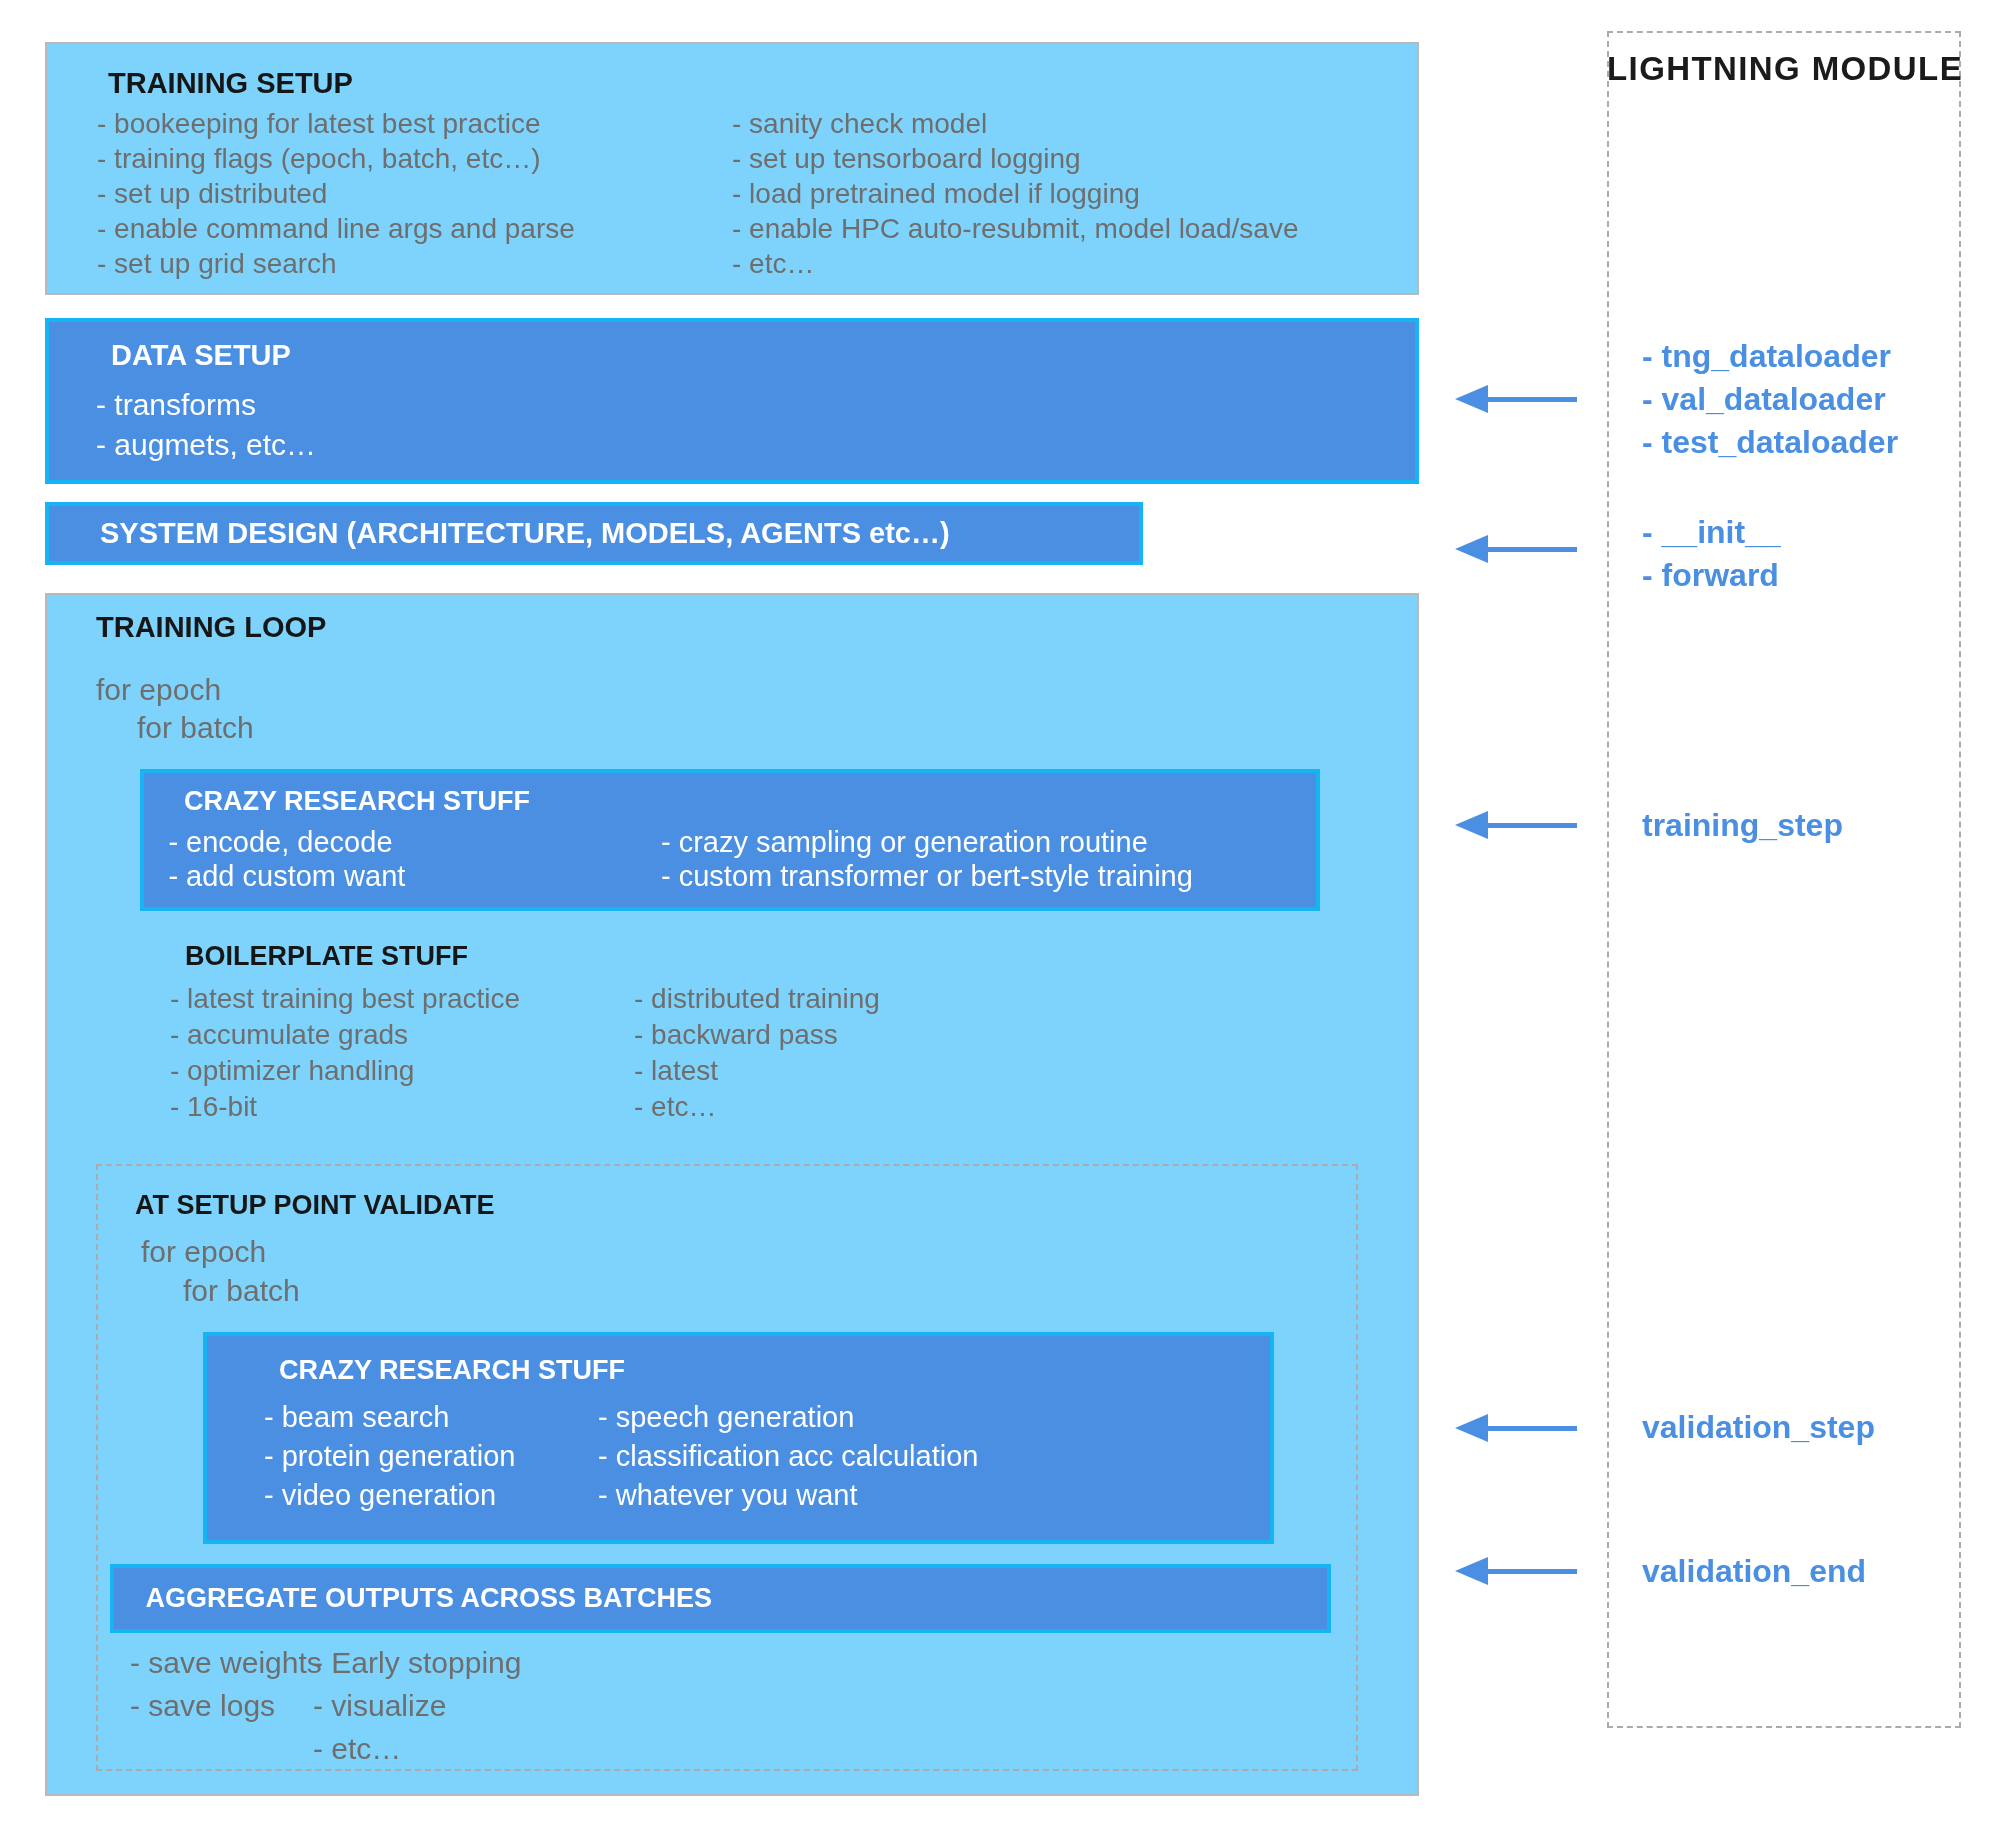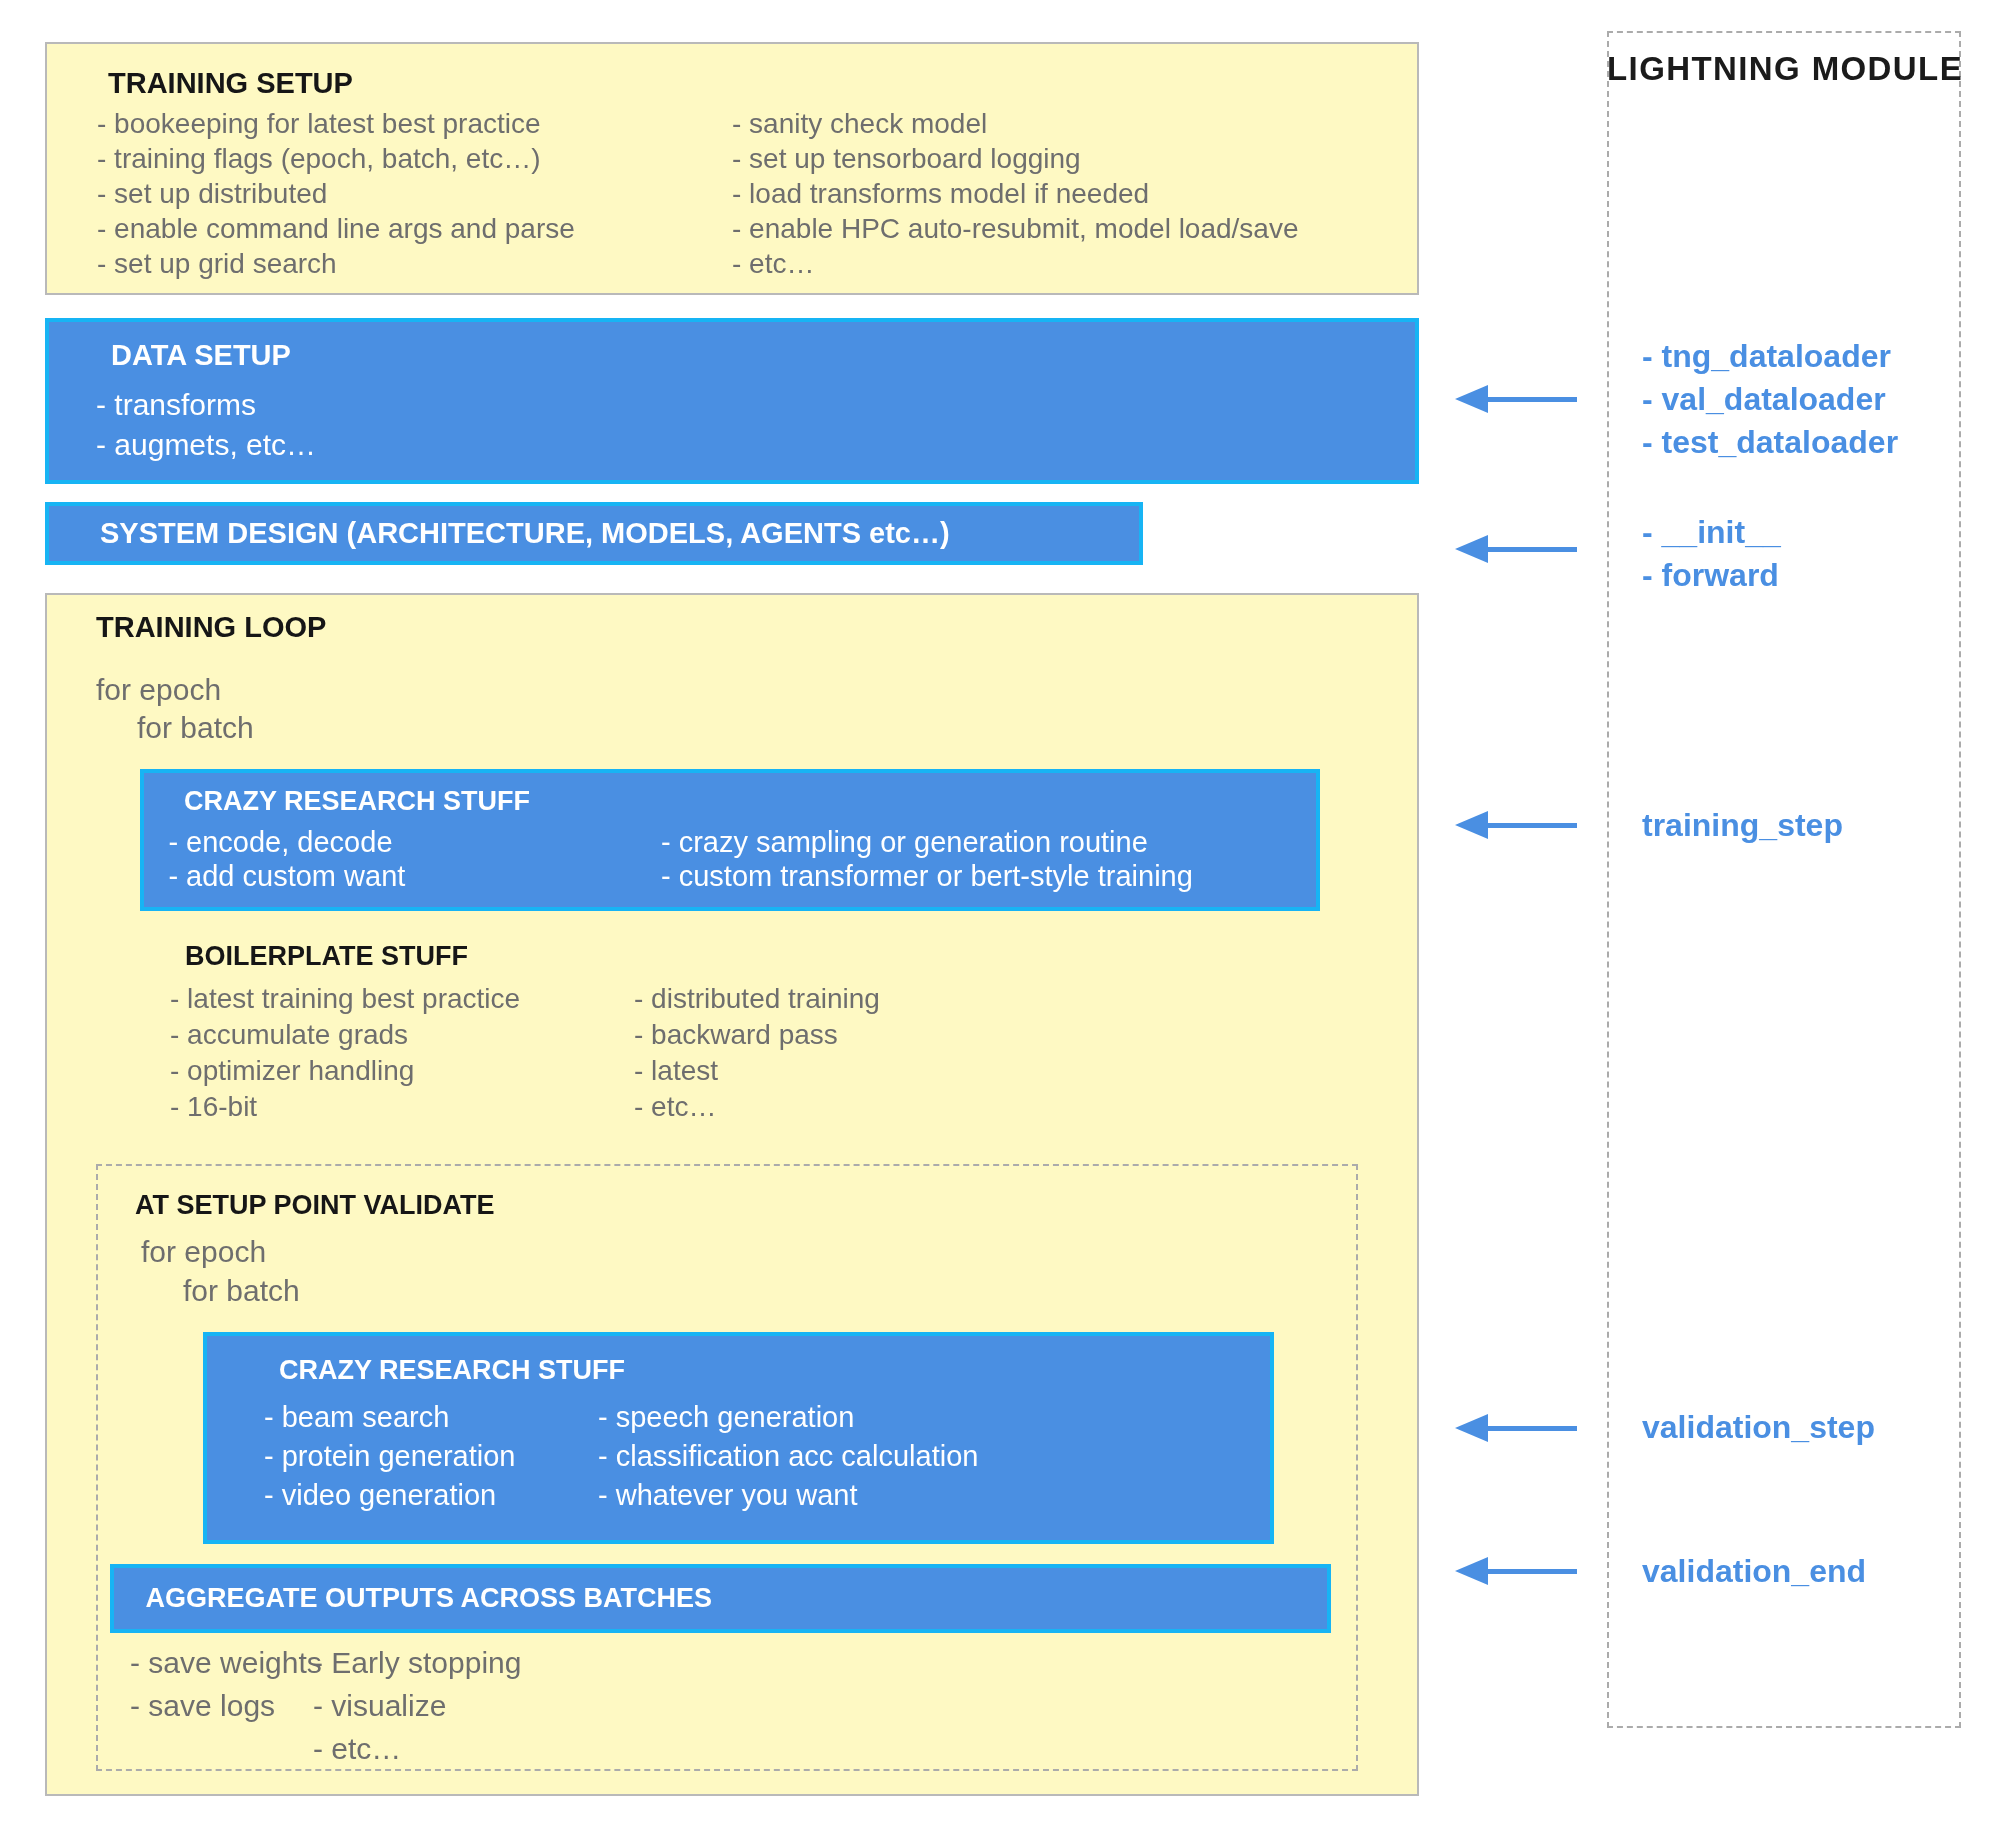--- a/index.html
+++ b/index.html
@@ -3,21 +3,21 @@
 <meta charset="utf-8">
 <style>
   html,body{margin:0;padding:0;background:#ffffff;}
   body{
     width:2015px;height:1843px;position:relative;
     font-family:"Liberation Sans",sans-serif;
     -webkit-font-smoothing:antialiased;
   }
   .abs{position:absolute;}
   
-  .graybox{background:#fef9c3;border:2.2px solid #b9b9b9;box-sizing:border-box;}
+  .graybox{background:#7dd3fc;border:2.2px solid #b9b9b9;box-sizing:border-box;}
   .bluebox{background:#4a8fe2;border:4.3px solid #17b4f4;box-sizing:border-box;}
   .dashbox{border:2.9px dashed #ababab;box-sizing:border-box;background:transparent;}
   
   .h-black{font-size:29px;font-weight:bold;color:#161616;white-space:nowrap;}
   .h-black-sm{font-size:27px;font-weight:bold;color:#161616;white-space:nowrap;}
   .h-white{font-size:29px;font-weight:bold;color:#ffffff;white-space:nowrap;}
   .h-white-sm{font-size:27px;font-weight:bold;color:#ffffff;white-space:nowrap;}
   .gtxt{font-size:28px;color:#6e6e6e;white-space:nowrap;}
   .gtxt-lg{font-size:30px;color:#6e6e6e;white-space:nowrap;}
   .col .line{line-height:35px;}
@@ -46,21 +46,21 @@
   <div class="abs gtxt col" style="left:50px;top:62px;">
       <div class="line">- bookeeping for latest best practice</div>
       <div class="line">- training flags (epoch, batch, etc…)</div>
       <div class="line">- set up distributed</div>
       <div class="line">- enable command line args and parse</div>
       <div class="line">- set up grid search</div>
     </div>
   <div class="abs gtxt col" style="left:685px;top:62px;">
       <div class="line">- sanity check model</div>
       <div class="line">- set up tensorboard logging</div>
-      <div class="line">- load transforms model if needed</div>
+      <div class="line">- load pretrained model if logging</div>
       <div class="line">- enable HPC auto-resubmit, model load/save</div>
       <div class="line">- etc…</div>
     </div>
 </div>
 
 <div class="abs bluebox" style="left:45px;top:318px;width:1374px;height:166px;">
   <div class="abs h-white" style="left:62px;top:17px;">DATA SETUP</div>
   <div class="abs wtxt-lg col-lh56" style="left:47px;top:63px;">
       <div class="line">- transforms</div>
       <div class="line">- augmets, etc…</div>

